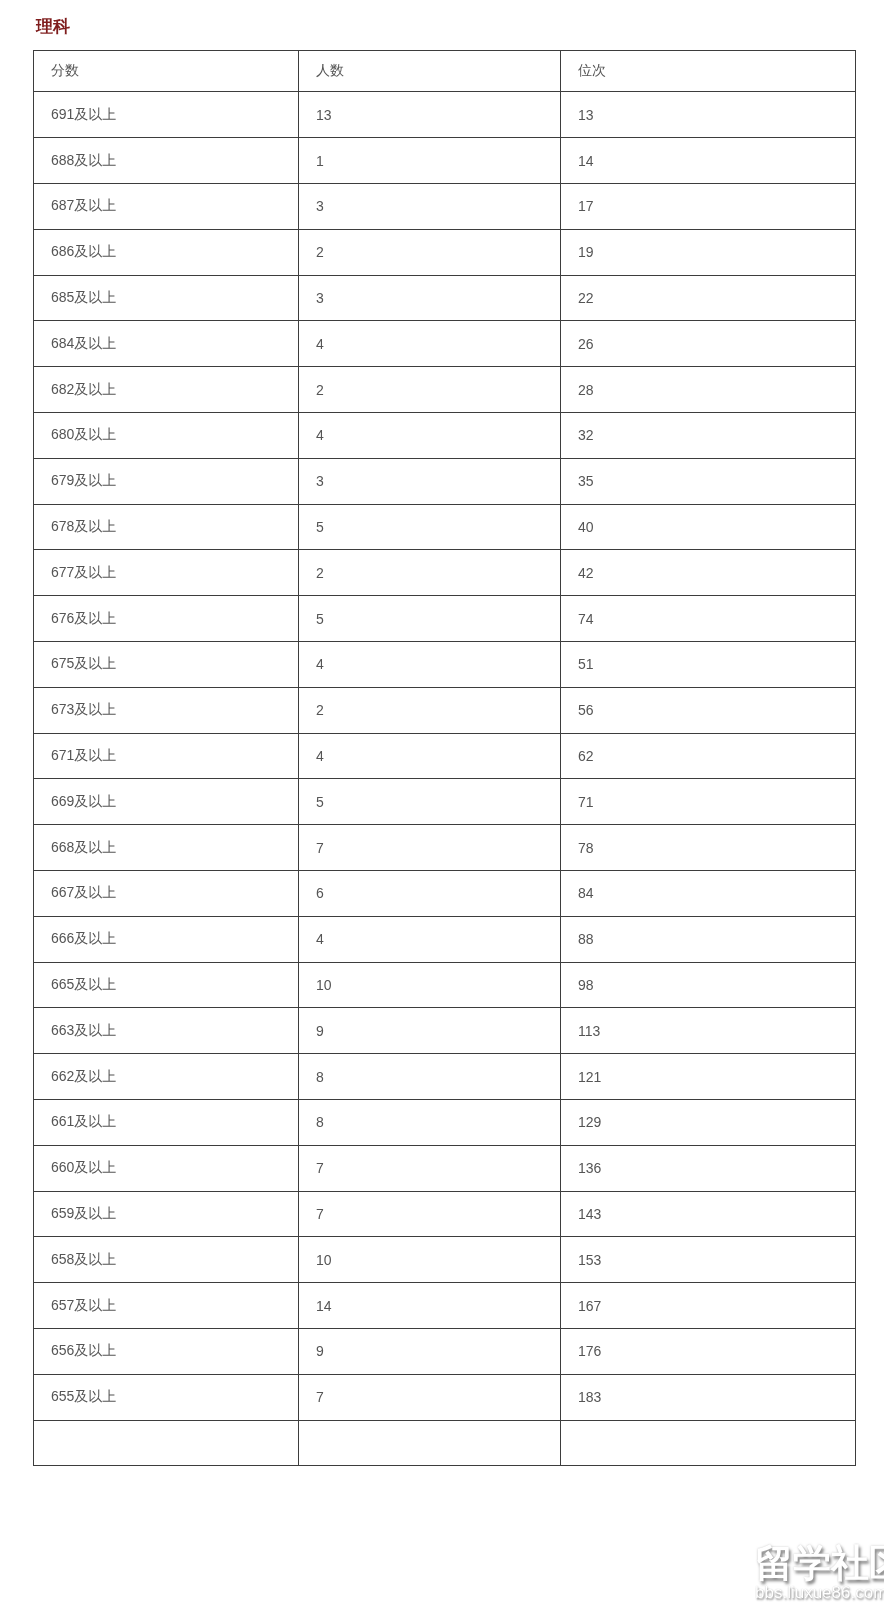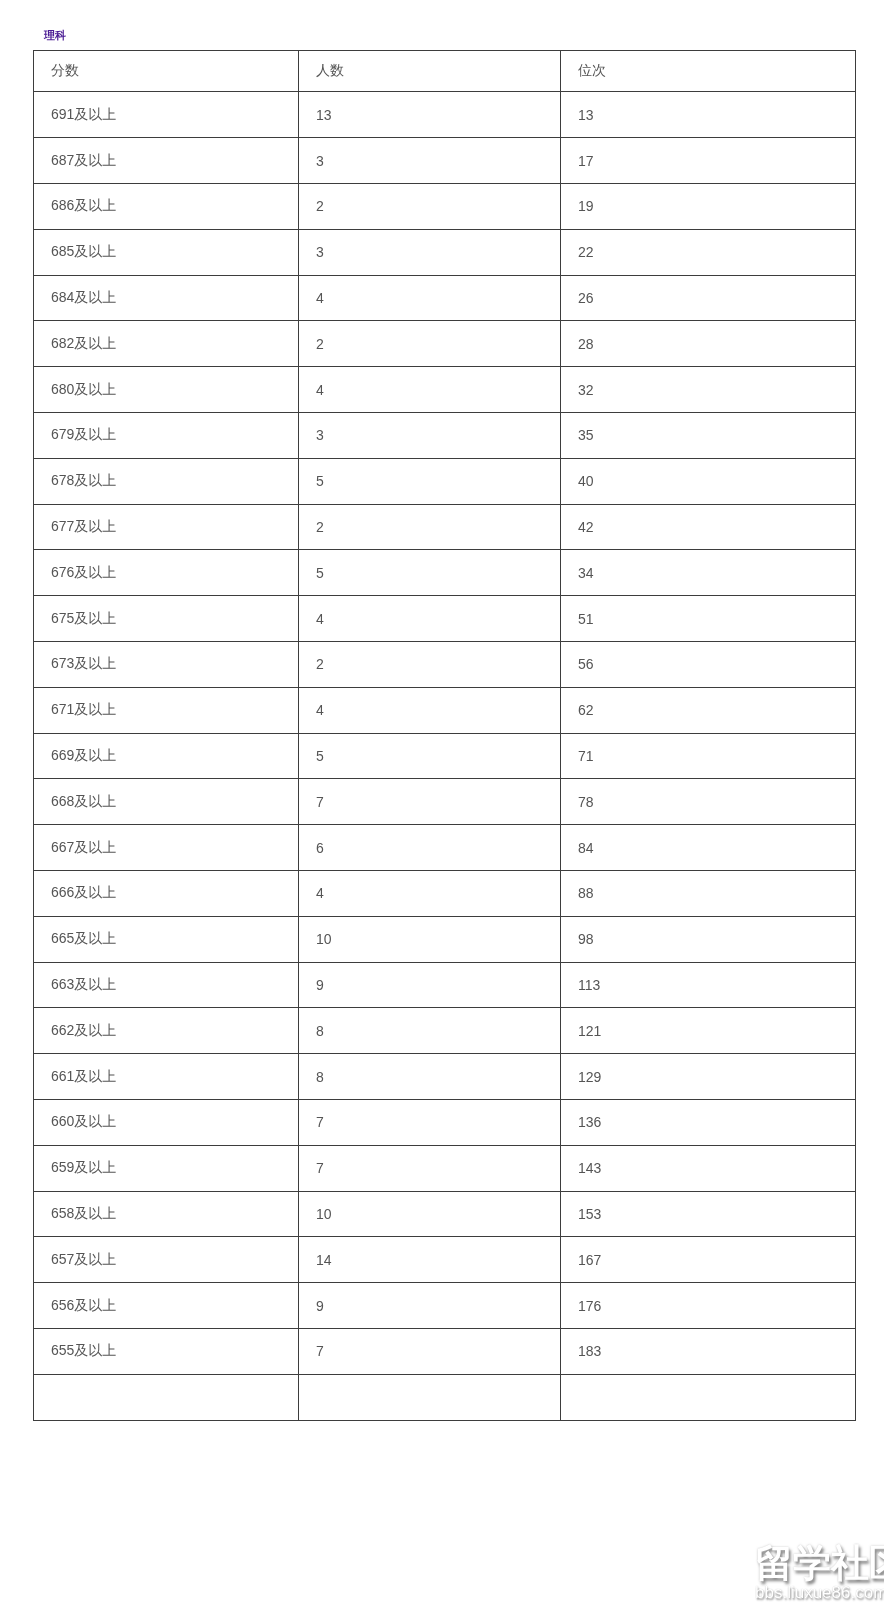--- a/index.html
+++ b/index.html
@@ -12,25 +12,25 @@
     width: 884px;
     height: 1612px;
     overflow: hidden;
     background: #ffffff;
     font-family: "Liberation Sans", "DejaVu Sans", sans-serif;
   }
   .page-title {
     position: absolute;
     left: 32px;
     top: 12px;
-    margin: 12px;
-    font-size: 11px;
+    margin: 4px;
+    font-size: 17px;
     line-height: 22px;
     font-weight: bold;
-    color: #4c1d95;
+    color: #7f1d1d;
   }
   table.score-table {
     position: absolute;
     left: 33px;
     top: 50px;
     width: 823px;
     border-collapse: collapse;
     table-layout: fixed;
     background: #ffffff;
   }
@@ -99,20 +99,25 @@
         <th>位次</th>
       </tr>
     </thead>
     <tbody>
         <tr>
           <td>691及以上</td>
           <td>13</td>
           <td>13</td>
         </tr>
         <tr>
+          <td>688及以上</td>
+          <td>1</td>
+          <td>14</td>
+        </tr>
+        <tr>
           <td>687及以上</td>
           <td>3</td>
           <td>17</td>
         </tr>
         <tr>
           <td>686及以上</td>
           <td>2</td>
           <td>19</td>
         </tr>
         <tr>
@@ -146,21 +151,21 @@
           <td>40</td>
         </tr>
         <tr>
           <td>677及以上</td>
           <td>2</td>
           <td>42</td>
         </tr>
         <tr>
           <td>676及以上</td>
           <td>5</td>
-          <td>34</td>
+          <td>74</td>
         </tr>
         <tr>
           <td>675及以上</td>
           <td>4</td>
           <td>51</td>
         </tr>
         <tr>
           <td>673及以上</td>
           <td>2</td>
           <td>56</td>

